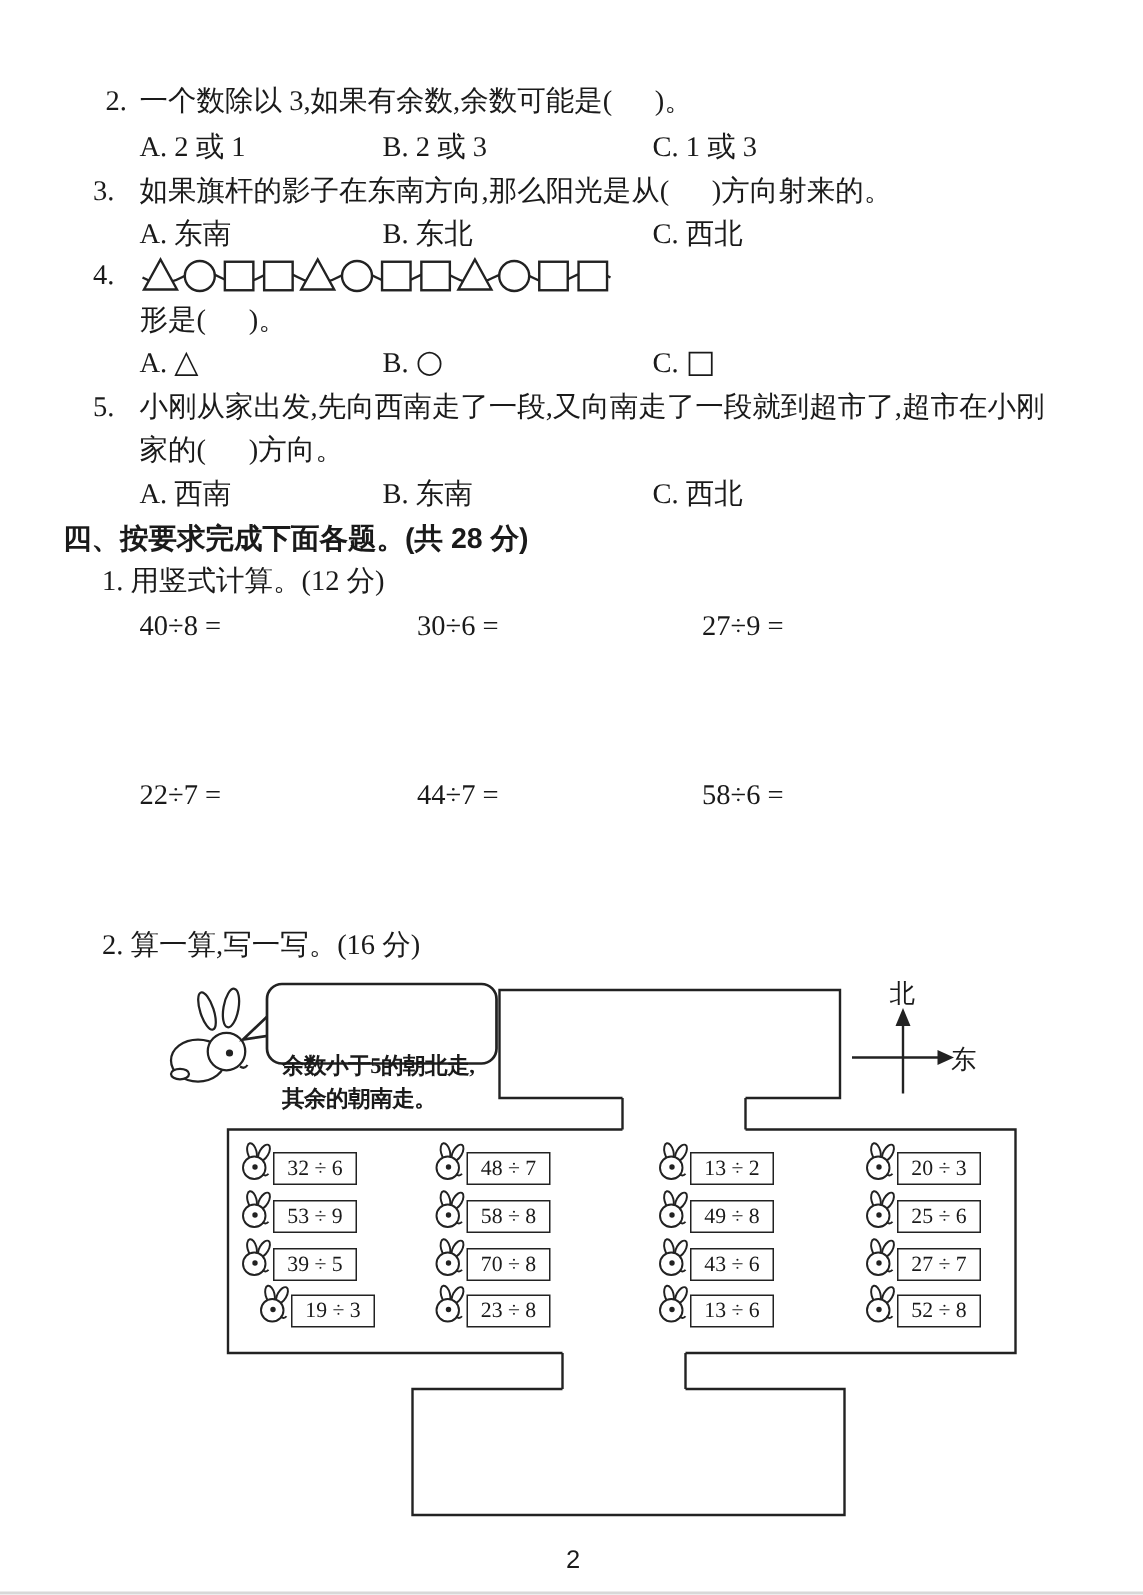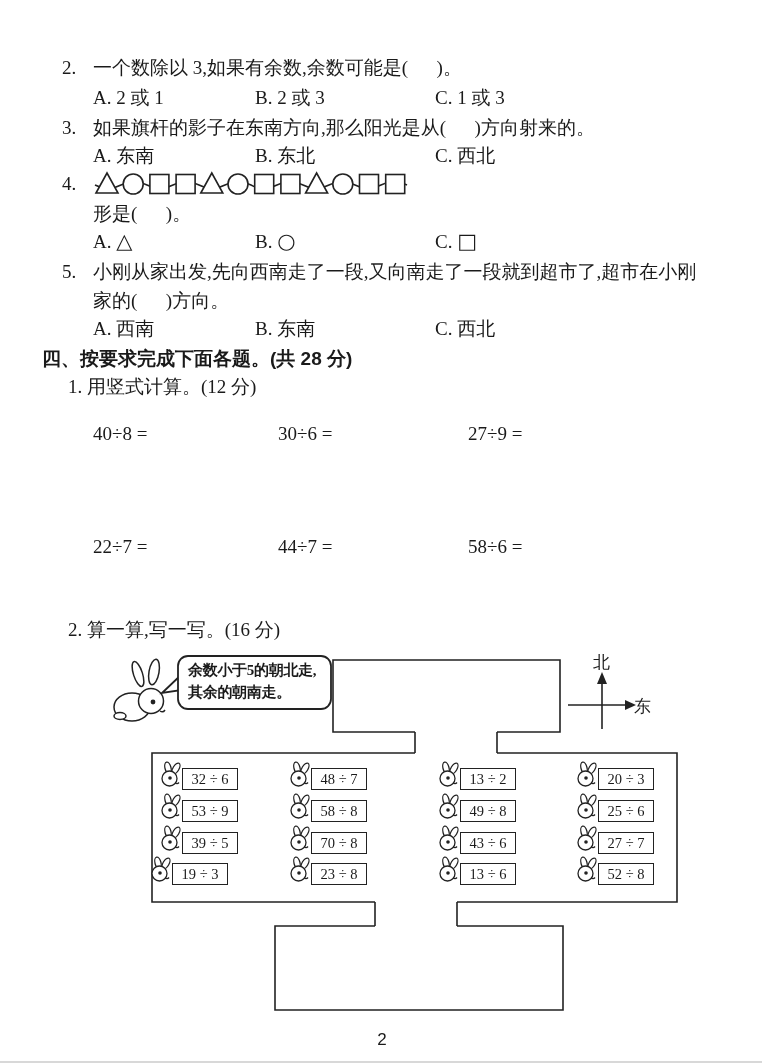--- a/index.html
+++ b/index.html
@@ -12,42 +12,42 @@
   .num{display:inline-block;width:31px;white-space:pre;}
   .opts{position:absolute;height:26px;}
   .opts .opt{position:absolute;top:0;font-size:19px;white-space:pre;}
   .opt.o1{left:0;text-align:right;}
   .opt.o2{left:162px;}
   .opt.o3{left:342px;}
   .sec-title{position:absolute;left:42px;font-size:19px;font-weight:bold;
     font-family:"Liberation Sans","DejaVu Sans",sans-serif;white-space:pre;}
   .sub-title{position:absolute;left:68px;font-size:19px;white-space:pre;}
   .calc-row{position:absolute;height:26px;width:762px;}
-  .calc-row .calc{position:absolute;font-size:19px;white-space:pre;margin-top:16px;}
+  .calc-row .calc{position:absolute;font-size:19px;white-space:pre;}
   .calc.c1{left:93px;} .calc.c2{left:278px;} .calc.c3{left:468px;text-align:center;}
   .q4line{position:absolute;left:62px;top:168px;height:32px;display:flex;align-items:center;}
   .q4line .txt{font-size:19px;white-space:pre;}
   .shape-glyph{font-family:"DejaVu Sans",sans-serif;}
   svg.overlay{position:absolute;left:0;top:0;pointer-events:none;}
-  .bubble-text{position:absolute;font-size:15px;font-weight:600;letter-spacing:-0.3px;white-space:pre;}
+  .bubble-text{position:absolute;font-size:15px;font-weight:600;letter-spacing:-0.3px;white-space:pre;margin-top:40px;}
   .compass-label{position:absolute;font-size:17px;white-space:pre;}
   .prob{position:absolute;width:82px;height:32px;font-family:Liberation Serif, serif;}
   .prob svg{position:absolute;left:0;top:0;}
   .pbox{position:absolute;left:22px;top:7px;width:54px;height:20px;border:1.5px solid #222;
     font-size:14.5px;text-align:center;line-height:20px;white-space:pre;background:#fff;}
   .page-num{position:absolute;left:370px;top:1030px;width:24px;text-align:center;
     font-family:"Liberation Sans","DejaVu Sans",sans-serif;font-size:17px;}
   .scan-edge{position:absolute;left:0;bottom:0;width:762px;height:2px;background:#d8d8d8;}
 </style>
 </head>
 <body>
 
 <div class="page">
 
-  <div class="line" style="left:62px;top:55px;"><span class="num">2.</span><span>一个数除以 3,如果有余数,余数可能是(      )。</span></div>
+  <div class="line" style="left:62px;top:55px;text-align:center;"><span class="num">2.</span><span>一个数除以 3,如果有余数,余数可能是(      )。</span></div>
   <div class="opts" style="left:93px;top:85px;">
     <span class="opt o1"><span>A.</span> <span>2 或 1</span></span>
     <span class="opt o2"><span>B.</span> <span>2 或 3</span></span>
     <span class="opt o3"><span>C.</span> <span>1 或 3</span></span>
   </div>
 
   <div class="line" style="left:62px;top:115px;"><span class="num">3.</span><span>如果旗杆的影子在东南方向,那么阳光是从(      )方向射来的。</span></div>
   <div class="opts" style="left:93px;top:143px;">
     <span class="opt o1"><span>A.</span> <span>东南</span></span>
     <span class="opt o2"><span>B.</span> <span>东北</span></span>
@@ -172,21 +172,21 @@
         <g fill="#fff" stroke="#222" stroke-width="1.3">
           <ellipse cx="8" cy="7" rx="3" ry="6" transform="rotate(-14 8 7)"></ellipse>
           <ellipse cx="16" cy="7.5" rx="3" ry="6" transform="rotate(30 16 7.5)"></ellipse>
           <circle cx="9.5" cy="17.5" r="7.5"></circle>
           <circle cx="10" cy="17" r="1.8" fill="#222" stroke="none"></circle>
           <path d="M15,22 q2.5,1.5 4,-0.5" fill="none"></path>
         </g>
       </svg>
       <span class="pbox">39 ÷ 5</span>
     </div>
-  <div class="prob" style="left:150px;top:856px;">
+  <div class="prob" style="left:172px;top:856px;">
       <svg width="26" height="27" viewBox="0 0 26 27">
         <g fill="#fff" stroke="#222" stroke-width="1.3">
           <ellipse cx="8" cy="7" rx="3" ry="6" transform="rotate(-14 8 7)"></ellipse>
           <ellipse cx="16" cy="7.5" rx="3" ry="6" transform="rotate(30 16 7.5)"></ellipse>
           <circle cx="9.5" cy="17.5" r="7.5"></circle>
           <circle cx="10" cy="17" r="1.8" fill="#222" stroke="none"></circle>
           <path d="M15,22 q2.5,1.5 4,-0.5" fill="none"></path>
         </g>
       </svg>
       <span class="pbox">19 ÷ 3</span>

